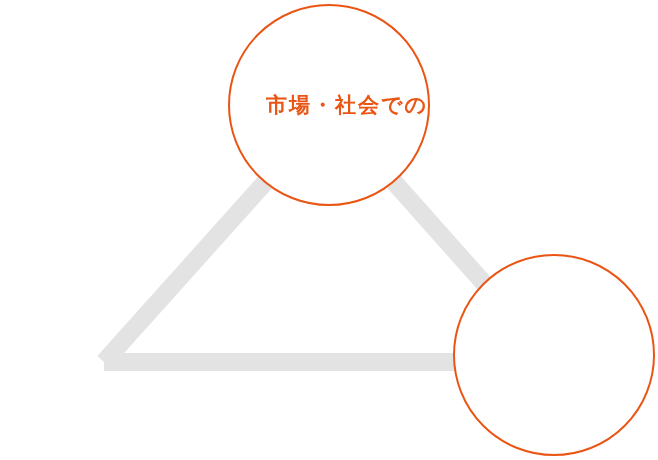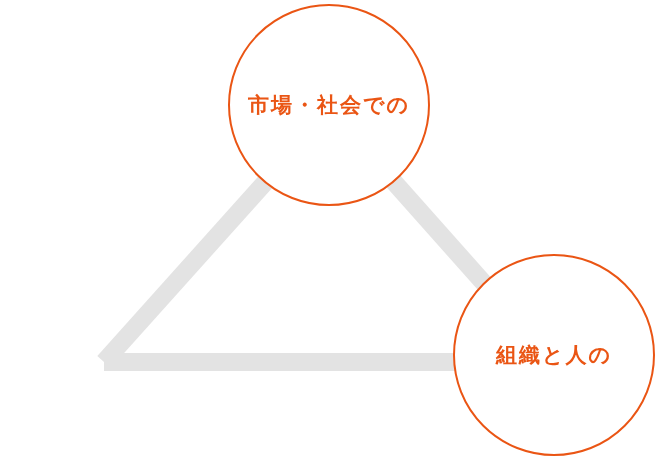--- a/index.html
+++ b/index.html
@@ -31,21 +31,21 @@
   .node {
     position: absolute;
     width: 202px;
     height: 202px;
     border-radius: 50%;
     border: 2px solid var(--accent);
     background: #ffffff;
     box-sizing: border-box;
     display: flex;
     flex-direction: column;
-    align-items: center;
+    align-items: flex-end;
     justify-content: center;
     text-align: center;
   }
   .node-top   { left: 228px; top: 4px; }
   .node-left  { left: 3px;   top: 254px; }
   .node-right { left: 453px; top: 254px; }
   .node-label {
     color: var(--accent);
     font-weight: bold;
     font-size: 21px;
@@ -70,17 +70,16 @@
 
   <div class="node node-top">
     <div class="node-label">
       <span class="line">市場・社会での</span>
     </div>
   </div>
 
 
   <div class="node node-right">
     <div class="node-label">
-      <span class="line">組織と人の</span>
     </div>
   </div>
 
 </div>
 
 </body></html>

